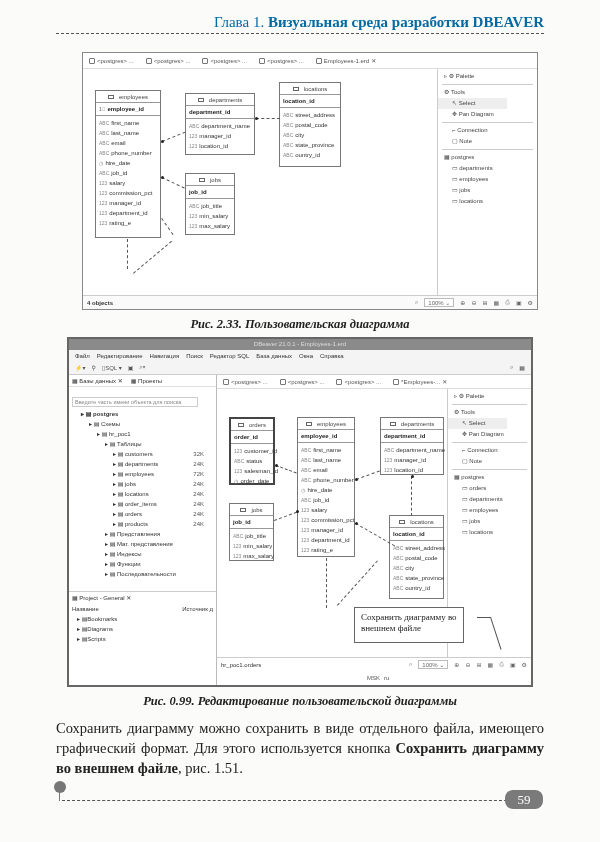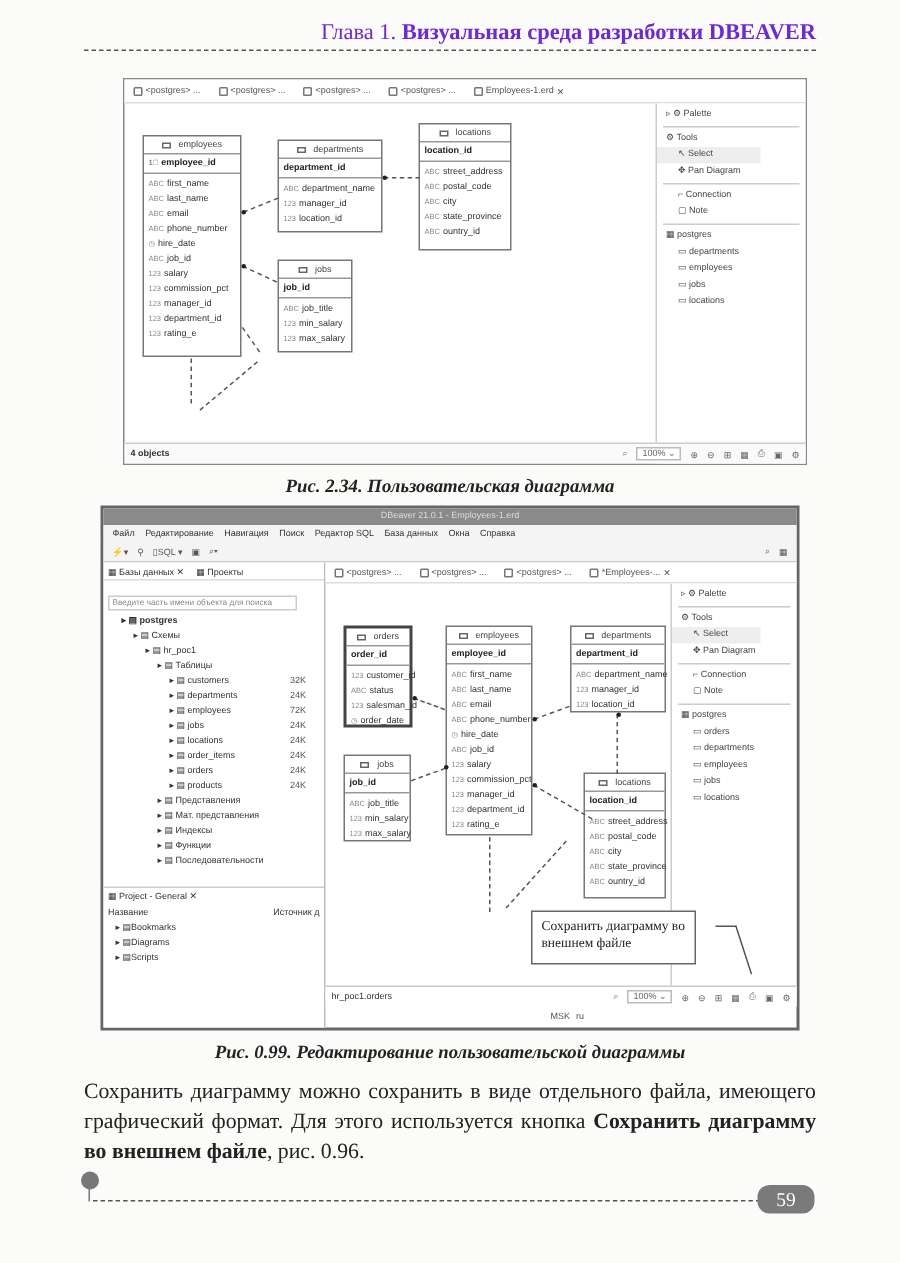--- a/index.html
+++ b/index.html
@@ -1,17 +1,17 @@
 <!DOCTYPE html>
 <html><head>
 <meta charset="utf-8">
 <style>
 *{box-sizing:border-box;margin:0;padding:0}
 body{width:600px;height:842px;background:#fbfbf9;font-family:"Liberation Serif",serif;color:#222;position:relative;overflow:hidden}
-.running-head{position:absolute;top:14px;right:56px;font-size:15px;color:#6d28d9}
+.running-head{position:absolute;top:14px;right:56px;font-size:15px;color:#0369a1}
 .running-head b{font-weight:bold}
 .head-rule{position:absolute;top:33px;left:56px;right:56px;border-top:1px dashed #555}
 .fig{position:absolute;background:#fff;border:1px solid #888;font-family:"Liberation Sans",sans-serif;font-size:6px;color:#333}
 .caption{position:absolute;left:0;right:0;text-align:center;font-style:italic;font-weight:bold;font-size:12.5px;color:#222}
 .tabbar{position:absolute;left:0;right:0;top:0;height:16px;border-bottom:1px solid #ddd;display:flex;align-items:center;gap:4px;padding-left:4px;background:#fff}
 .tab{display:flex;align-items:center;gap:2px;padding:0 6px 0 2px;color:#555;white-space:nowrap}
 .ico{display:inline-block;width:6px;height:6px;border:1px solid #777;border-radius:1px;vertical-align:middle}
 .tbl{position:absolute;background:#fff;border:1px solid #777}
 .tbl .th{height:12px;border-bottom:1px solid #999;text-align:center;line-height:12px;color:#444;display:flex;justify-content:center;gap:3px;align-items:center}
 .tbl .pk{height:13px;border-bottom:1px solid #999;font-weight:bold;line-height:13px;padding-left:3px;color:#222}
@@ -172,21 +172,21 @@
       <span>⊕</span>
       <span>⊖</span>
       <span>⊞</span>
       <span>▦</span>
       <span>⎙</span>
       <span>▣</span>
       <span>⚙</span>
     </div>
   </div>
 </div>
-<div class="caption" style="top:317px;">Рис. 2.34. Пользовательская диаграмма</div>
+<div class="caption" style="top:317px;">Рис. 2.33. Пользовательская диаграмма</div>
 
 <div class="fig" style="left:67px;top:337px;width:466px;height:350px;border:2px solid #666;">
   <div class="winbar">DBeaver 21.0.1 - Employees-1.erd</div>
   <div class="menubar">
     <span>Файл</span>
     <span>Редактирование</span>
     <span>Навигация</span>
     <span>Поиск</span>
     <span>Редактор SQL</span>
     <span>База данных</span>
@@ -423,19 +423,19 @@
     </div>
     <div style="position:absolute;left:0;right:0;bottom:0;height:14px;display:flex;align-items:center;padding-left:150px;gap:4px;color:#555">
       <span>MSK</span>
       <span>ru</span>
     </div>
   </div>
 </div>
 <div class="caption" style="top:694px;">Рис. 0.99. Редактирование пользовательской диаграммы</div>
 
 <div class="body-text">
-  <span>Сохранить диаграмму можно сохранить в виде отдельного файла, имеющего графический формат. Для этого используется кнопка </span><b>Сохранить диаграмму во внешнем файле</b><span>, рис. 0.96.</span>
+  <span>Сохранить диаграмму можно сохранить в виде отдельного файла, имеющего графический формат. Для этого используется кнопка </span><b>Сохранить диаграмму во внешнем файле</b><span>, рис. 1.51.</span>
 </div>
 
 <div class="footer-dot"></div>
 <div class="footer-stem"></div>
 <div class="footer-rule"></div>
 <div class="pagenum">59</div>
 
 </body></html>

